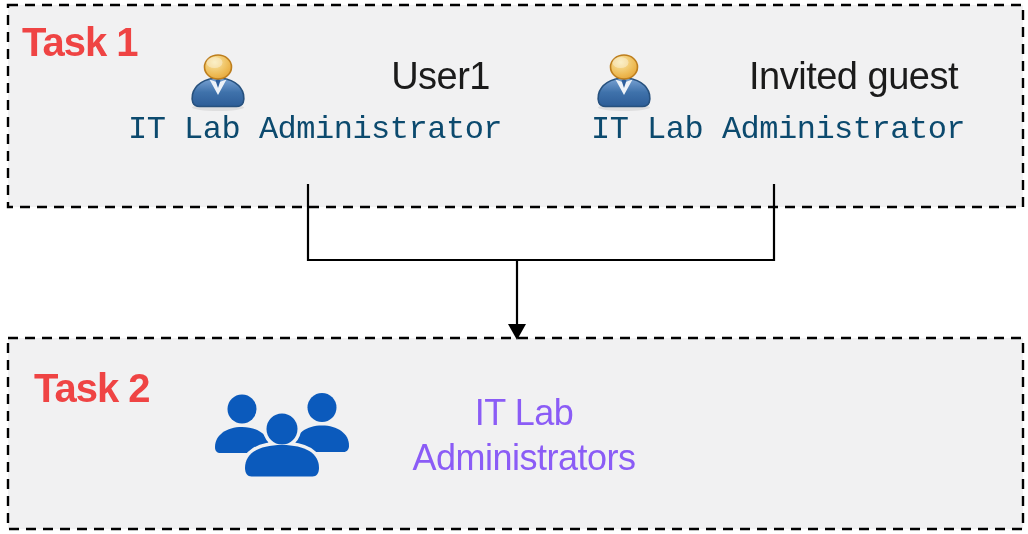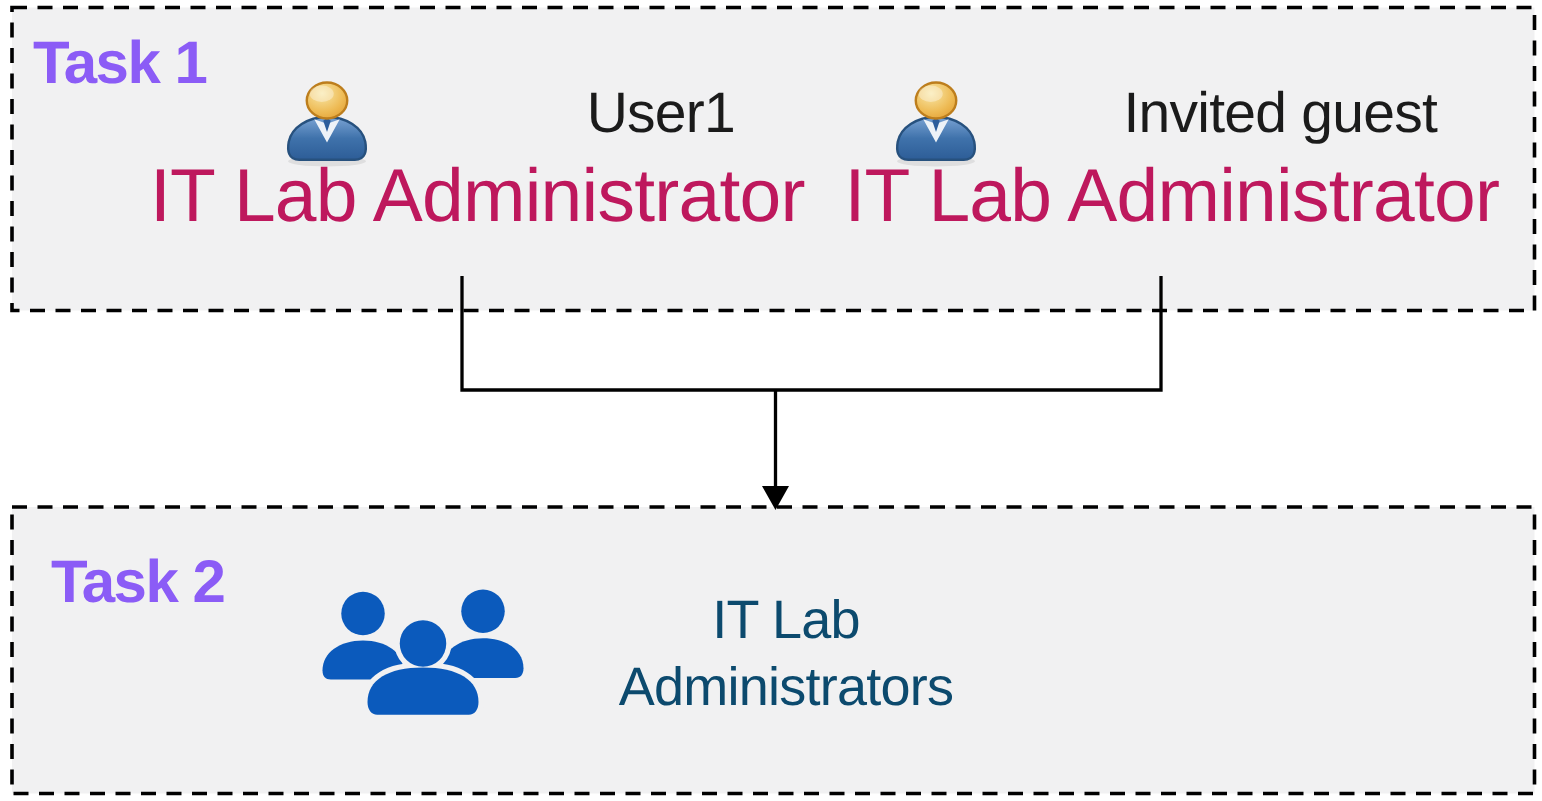--- a/index.html
+++ b/index.html
@@ -19,21 +19,21 @@
     position: absolute;
     left: 0;
     top: 0;
   }
   .task-label {
     position: absolute;
     font-weight: bold;
     font-size: 40px;
     line-height: 48px;
     letter-spacing: -1px;
-    color: #8b5cf6;
+    color: #ef4444;
     white-space: nowrap;
   }
   .task1-label { left: 22px; top: 18px; }
   .task2-label { left: 34px; top: 364px; }
 
   .user-block { position: absolute; top: 52px; }
   .user1 { left: 140px; width: 350px; }
   .user2 { left: 598px; width: 360px; }
 
   .person-icon {
@@ -55,46 +55,47 @@
     line-height: 44px;
     letter-spacing: -0.5px;
     color: #1b1b1b;
     white-space: nowrap;
   }
   .user-role {
     position: absolute;
     top: 56px;
     width: 430px;
     text-align: center;
-    font-size: 50px;
+    font-size: 32px;
     line-height: 44px;
     letter-spacing: -0.5px;
-    color: #be185d;
+    color: #0c4a6e;
     white-space: nowrap;
+    font-family: Liberation Mono, monospace;
   }
   .user1 .user-role { left: -40px; }
   .user2 .user-role { left: -35px; }
 
   .group-icon {
     position: absolute;
     left: 212px;
     top: 390px;
     width: 140px;
     height: 90px;
   }
   .group-name {
     position: absolute;
     left: 374px;
     top: 390px;
     width: 300px;
     text-align: center;
     font-size: 36px;
     line-height: 45px;
     letter-spacing: -0.5px;
-    color: #0c4a6e;
+    color: #8b5cf6;
   }
   .hidden-defs {
     position: absolute;
     width: 0;
     height: 0;
     overflow: hidden;
   }
 </style>
 </head>
 <body>

